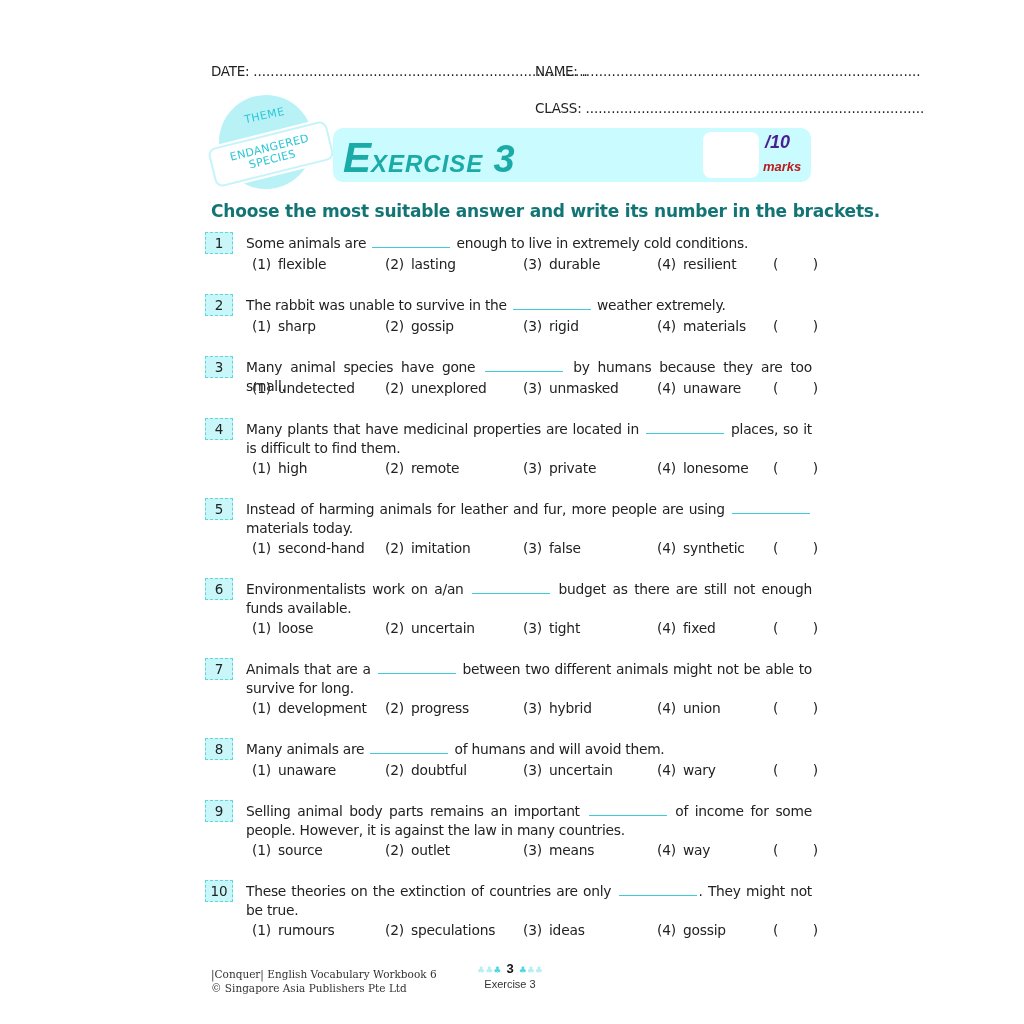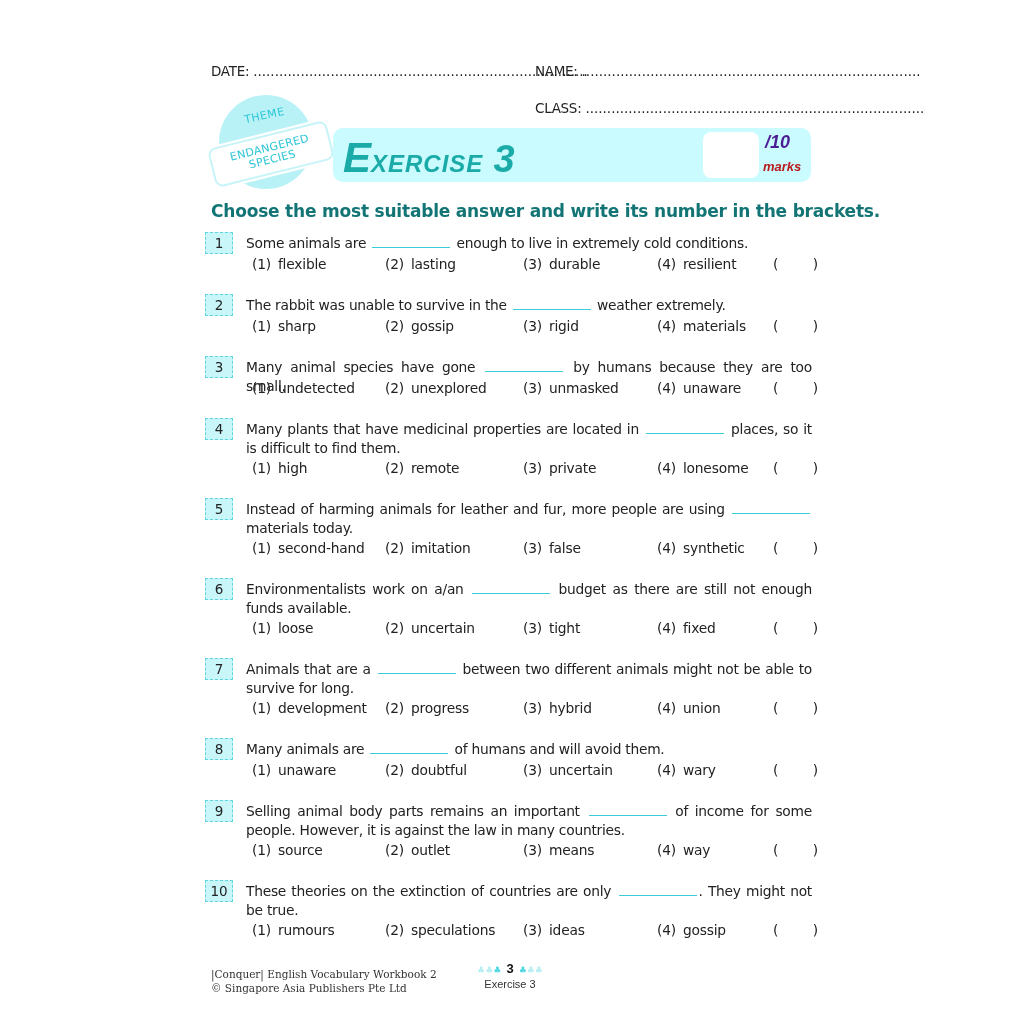--- a/index.html
+++ b/index.html
@@ -237,21 +237,21 @@
         <span class="opt o4"><span class="n">(4)</span><span>gossip</span></span>
         <span class="brackets">
           <span class="l">(</span>
           <span class="r">)</span>
         </span>
       </div>
     </div>
   </div>
 
 <div class="footer-left">
-  <div>|Conquer| English Vocabulary Workbook 2</div>
+  <div>|Conquer| English Vocabulary Workbook 6</div>
   <div>© Singapore Asia Publishers Pte Ltd</div>
 </div>
 <div class="footer-center">
   <div>
     <span class="clubs"><span class="dim">♣♣</span>♣</span>
     <span class="pg">3</span>
     <span class="clubs">♣<span class="dim">♣♣</span></span>
   </div>
   <div class="ex">Exercise 3</div>
 </div>

